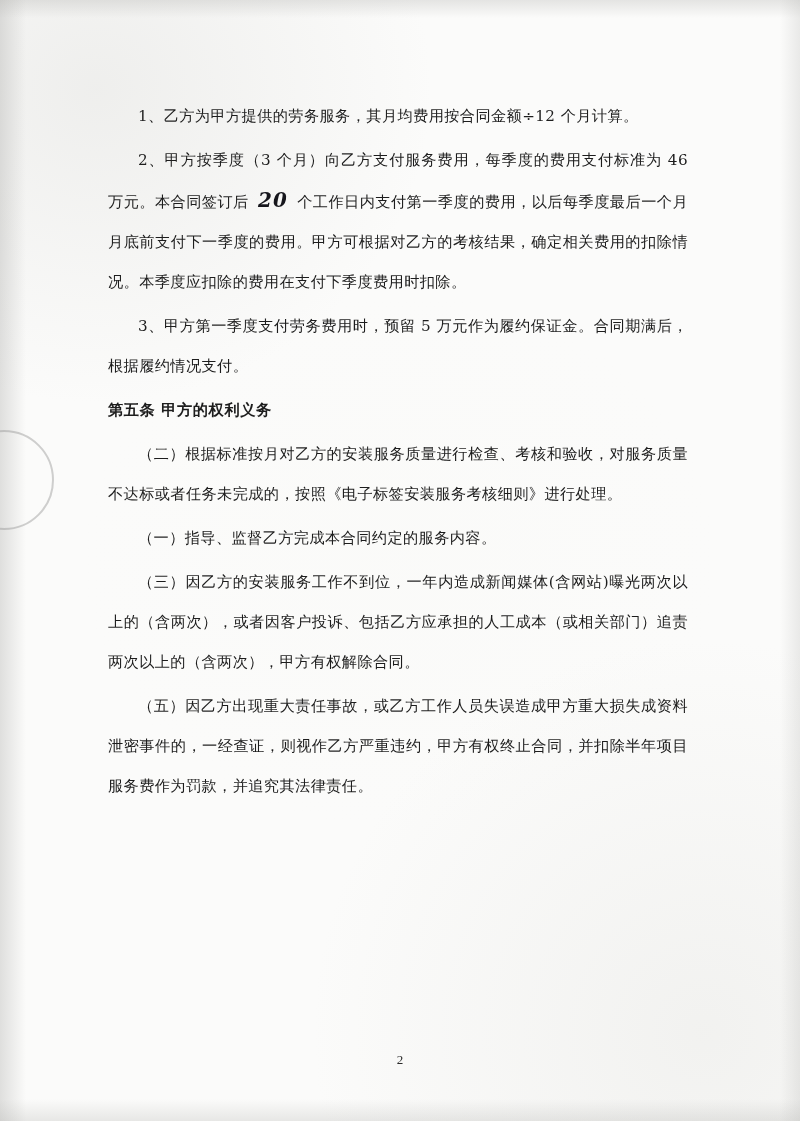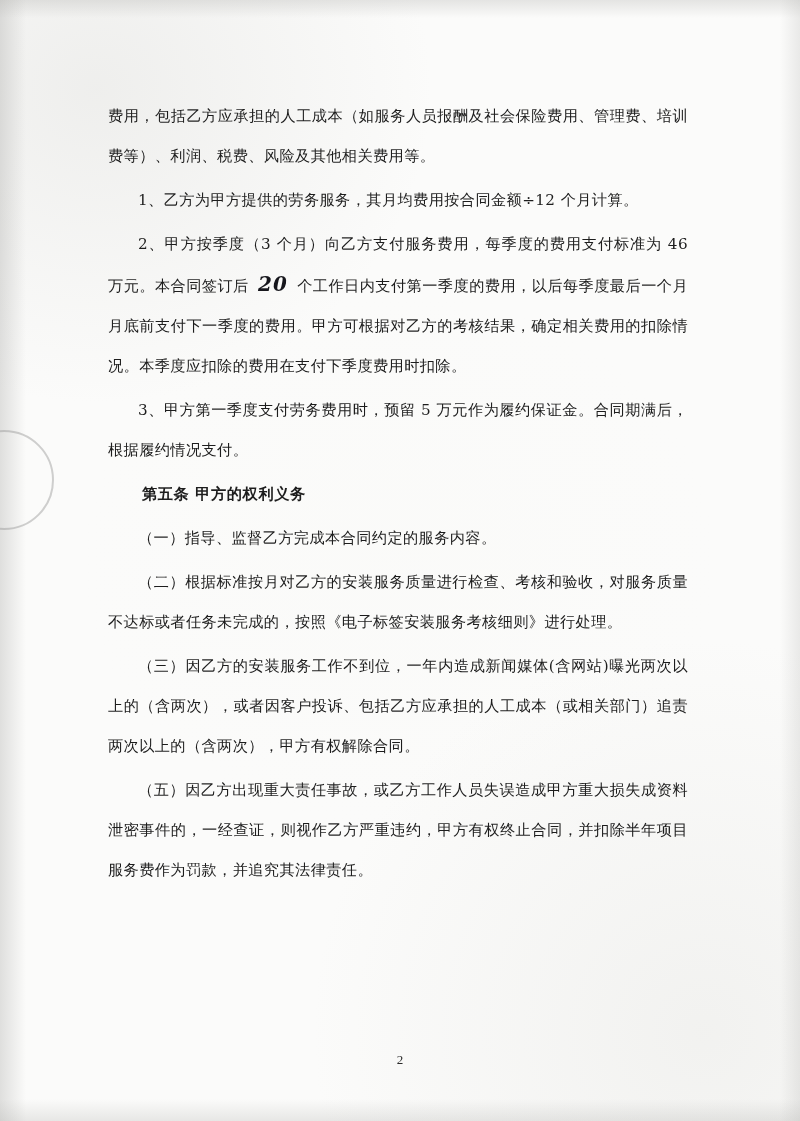--- a/index.html
+++ b/index.html
@@ -77,21 +77,20 @@
     text-align: justify;
     letter-spacing: 0.4px;
     font-weight: 500;
   }
   p.indent {
     text-indent: 30px;
   }
   p.heading {
     font-weight: bold;
     letter-spacing: 0.6px;
-    margin-left: 34px;
   }
   .handwrite {
     font-family: "DejaVu Serif", "Liberation Serif", serif;
     font-style: italic;
     font-weight: bold;
     font-size: 20px;
     letter-spacing: 1px;
     padding: 0 4px;
     color: #16161c;
   }
@@ -111,36 +110,35 @@
 
 <div class="page">
   <div class="edge-shadow-left"></div>
   <div class="edge-shadow-top"></div>
   <div class="edge-shadow-right"></div>
   <div class="edge-shadow-bottom"></div>
   <div class="stamp-arc"></div>
 
   <div class="content">
 
-    <p class="flush">费用，包括乙方应承担的人工成本（如服务人员报酬及社会保险费用、管理费、培训费等）、利润、税费、风险及其他相关费用等。</p>
 
 
     <p class="indent">1、乙方为甲方提供的劳务服务，其月均费用按合同金额÷12 个月计算。</p>
 
     <p class="indent">
       <span>2、甲方按季度（3 个月）向乙方支付服务费用，每季度的费用支付标准为 46 万元。本合同签订后 </span><span class="handwrite">20</span><span> 个工作日内支付第一季度的费用，以后每季度最后一个月月底前支付下一季度的费用。甲方可根据对乙方的考核结果，确定相关费用的扣除情况。本季度应扣除的费用在支付下季度费用时扣除。</span>
     </p>
 
     <p class="indent">3、甲方第一季度支付劳务费用时，预留 5 万元作为履约保证金。合同期满后，根据履约情况支付。</p>
 
     <p class="heading">第五条  甲方的权利义务</p>
 
+    <p class="indent">（二）根据标准按月对乙方的安装服务质量进行检查、考核和验收，对服务质量不达标或者任务未完成的，按照《电子标签安装服务考核细则》进行处理。</p>
+
     <p class="indent">（一）指导、监督乙方完成本合同约定的服务内容。</p>
-
-    <p class="indent">（二）根据标准按月对乙方的安装服务质量进行检查、考核和验收，对服务质量不达标或者任务未完成的，按照《电子标签安装服务考核细则》进行处理。</p>
 
     <p class="indent">（三）因乙方的安装服务工作不到位，一年内造成新闻媒体(含网站)曝光两次以上的（含两次），或者因客户投诉、包括乙方应承担的人工成本（或相关部门）追责两次以上的（含两次），甲方有权解除合同。</p>
 
 
     <p class="indent">（五）因乙方出现重大责任事故，或乙方工作人员失误造成甲方重大损失成资料泄密事件的，一经查证，则视作乙方严重违约，甲方有权终止合同，并扣除半年项目服务费作为罚款，并追究其法律责任。</p>
 
   </div>
 
   <div class="page-number">2</div>
 </div>

